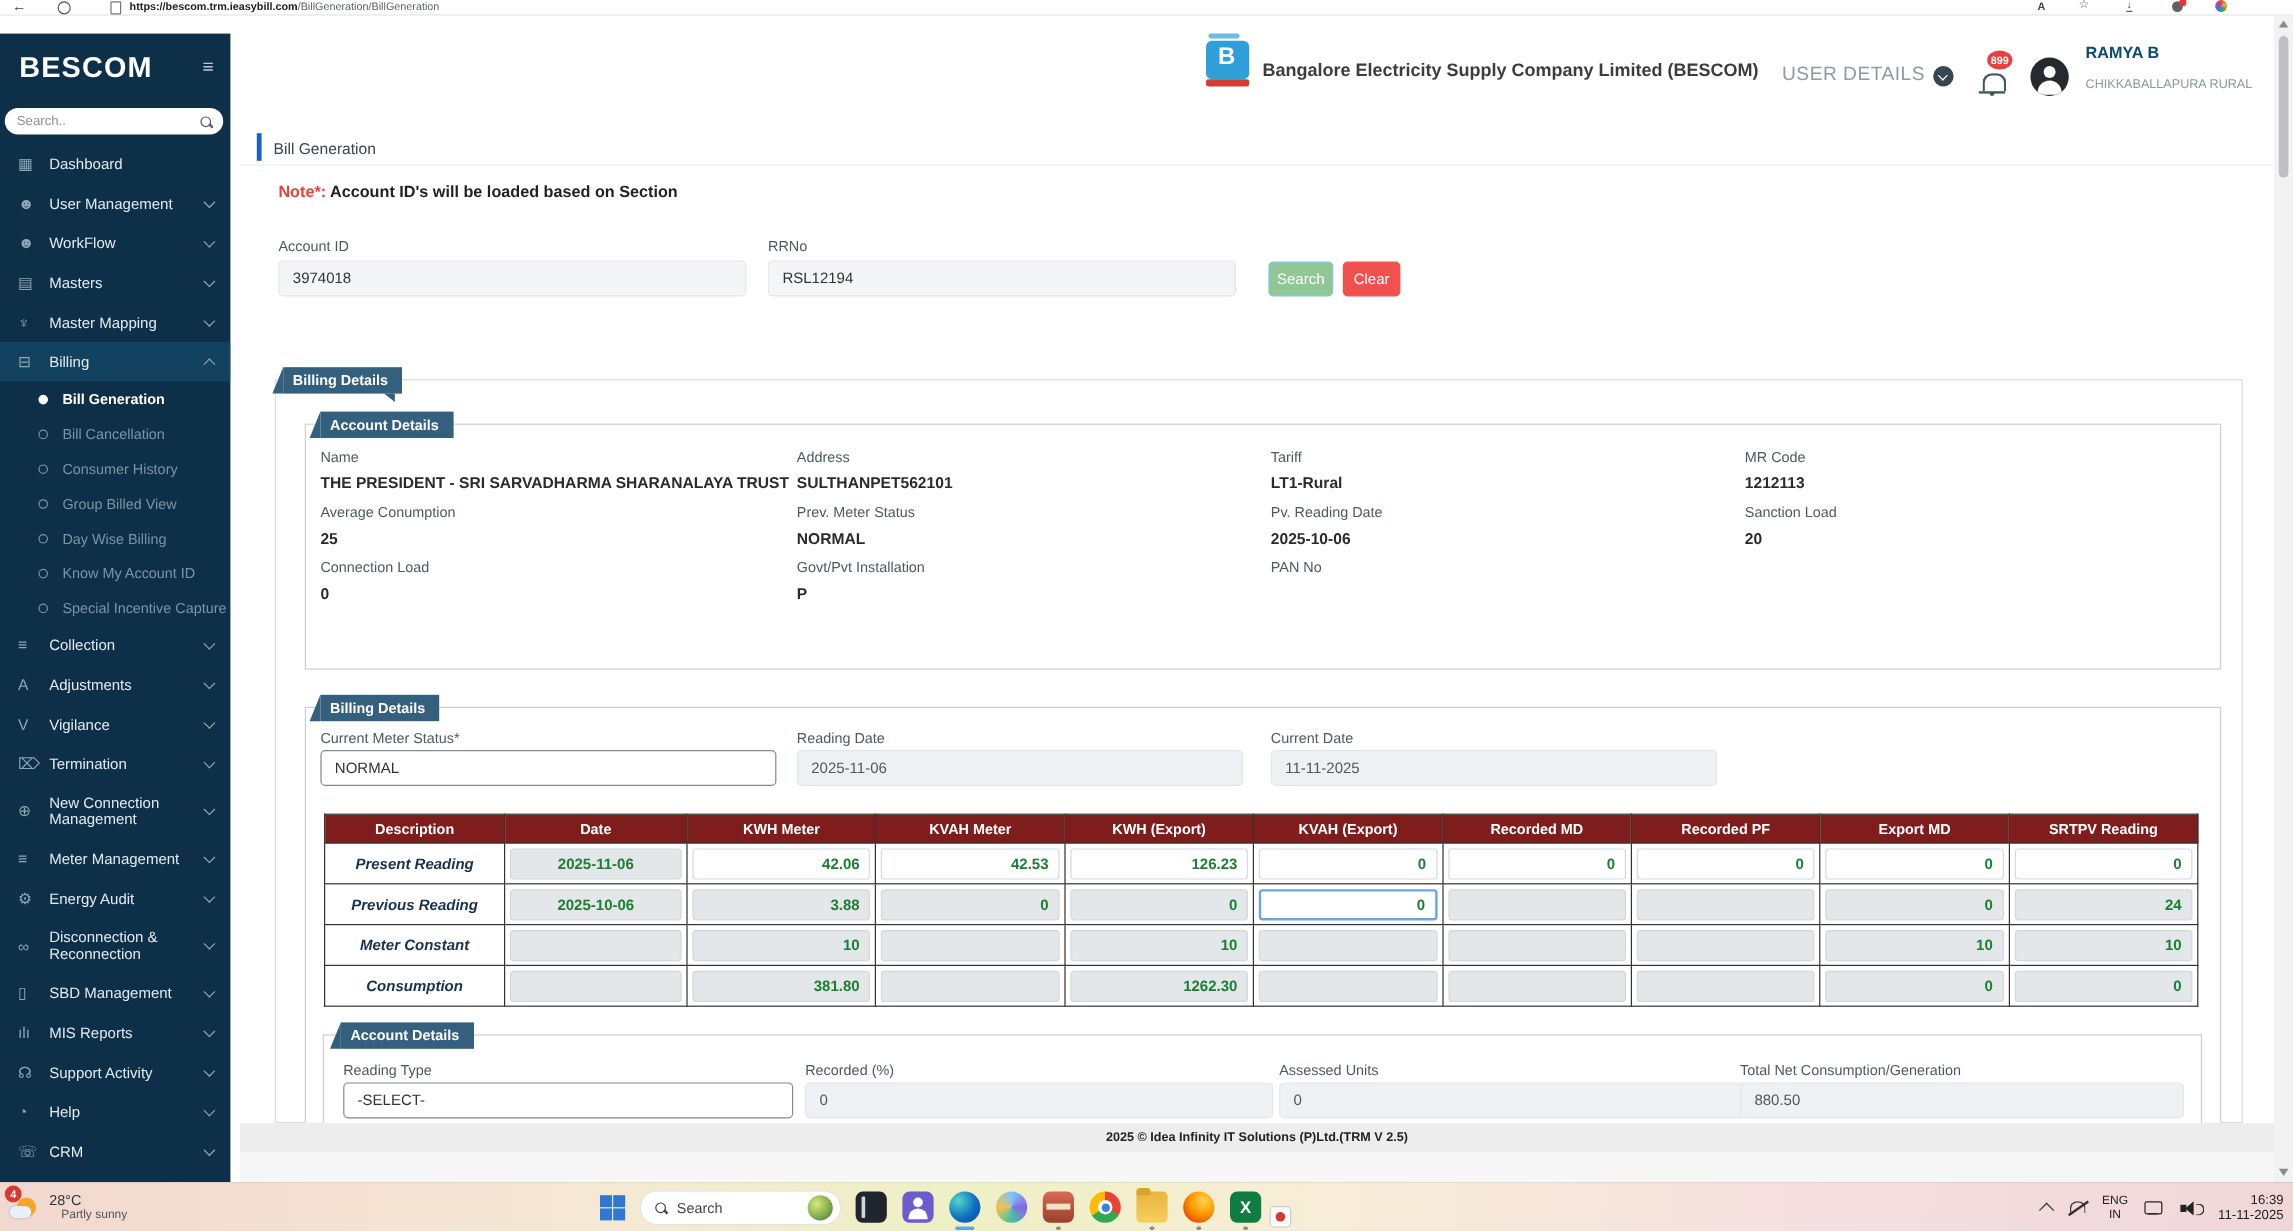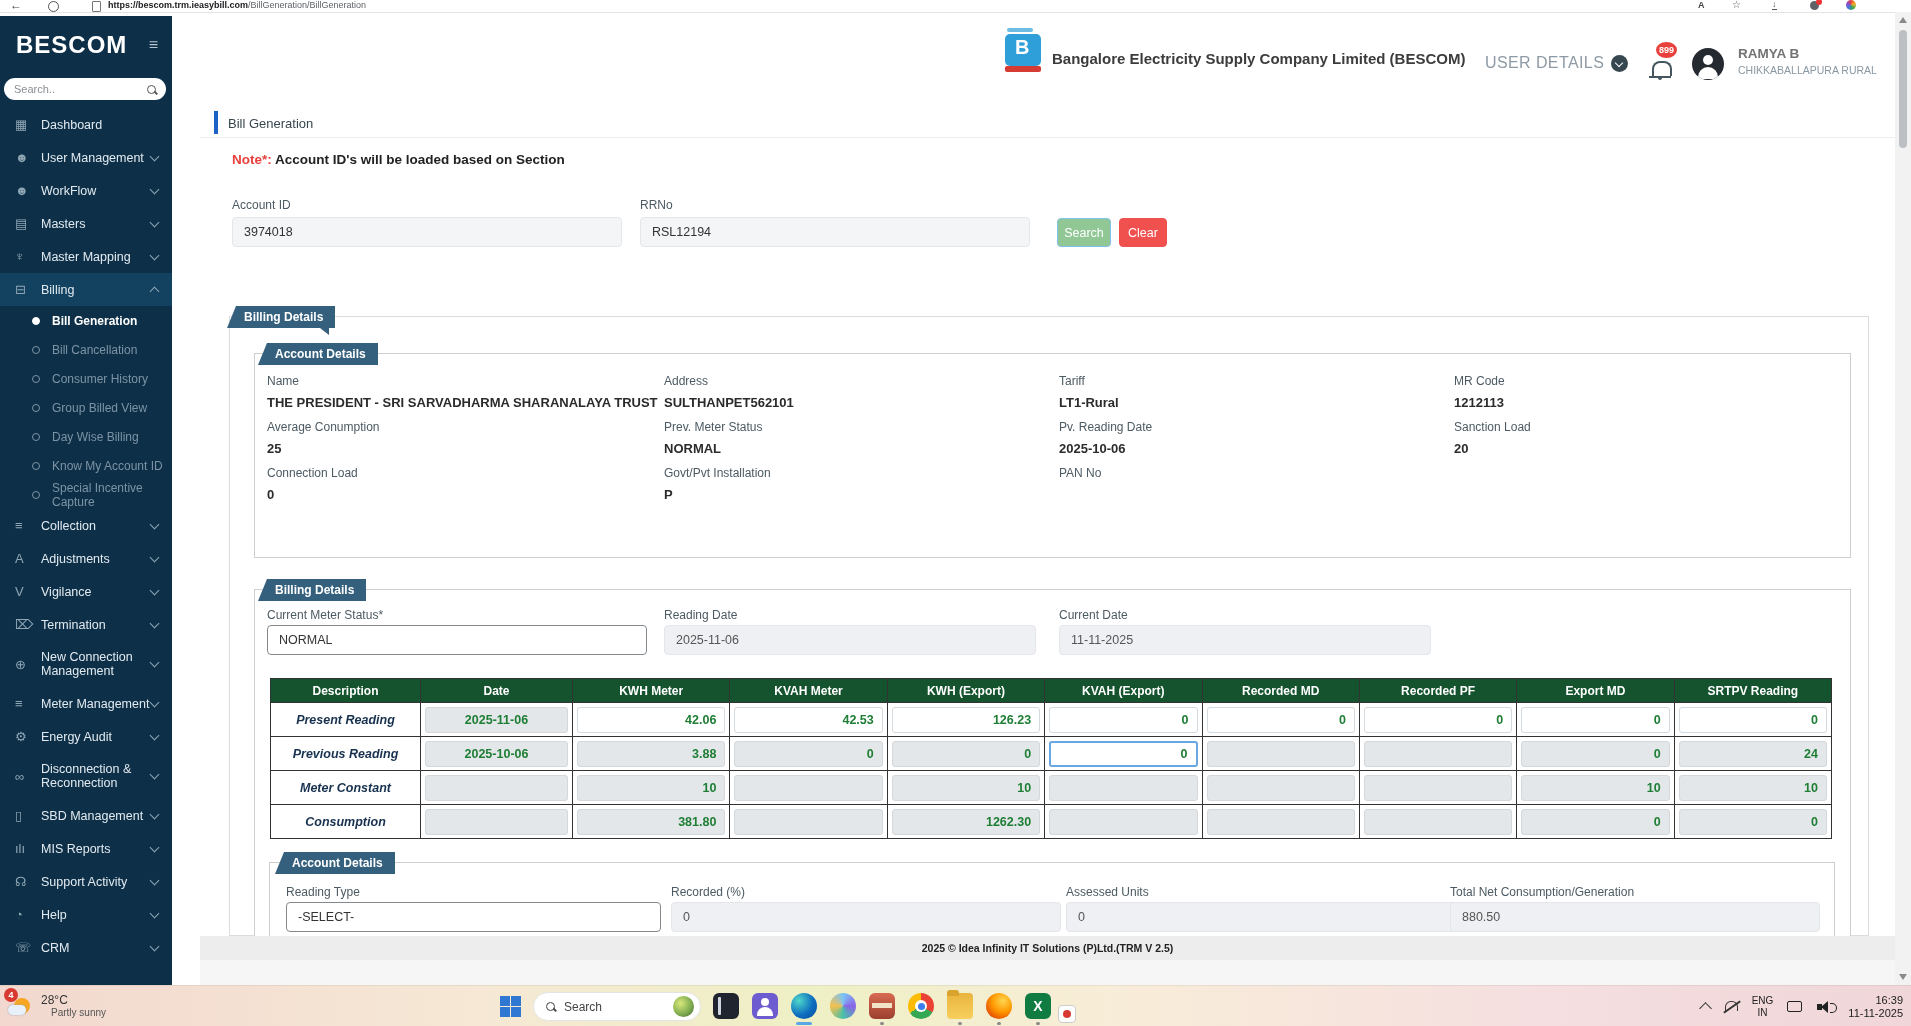--- a/index.html
+++ b/index.html
@@ -13,21 +13,21 @@
   .bb-url{position:absolute;left:108px;top:0px;font-size:9px;white-space:nowrap;color:#5f6368;}
   .bb-url b{color:#202124;}
   .bb-a{position:absolute;left:1698px;top:0;font-size:9px;color:#444;font-weight:bold;}
   .bb-star{position:absolute;left:1732px;top:-1px;font-size:10px;color:#555;}
   .bb-dl{position:absolute;left:1772px;top:0;font-size:9px;color:#555;border-bottom:1.3px solid #555;height:9px;line-height:8px;}
   .bb-person{position:absolute;left:1810px;top:1px;width:9px;height:9px;border-radius:50%;background:#5f6368;}
   .bb-person::after{content:"";position:absolute;right:-3px;top:-2px;width:6px;height:6px;border-radius:50%;background:#e33;}
   .bb-avatar{position:absolute;left:1846px;top:0px;width:10px;height:10px;border-radius:50%;
     background:conic-gradient(#e8413d,#f7b32b,#3fa84e,#3b7bd4,#8a4ed0,#e8413d);}
   
-  .sidebar{position:absolute;left:0;top:16px;width:172px;height:973px;background:#0d3048;z-index:5;overflow:hidden;}
+  .sidebar{position:absolute;left:0;top:28px;width:192px;height:973px;background:#0d3048;z-index:5;overflow:hidden;}
   .brand{height:58px;display:flex;align-items:center;padding:0 14px 0 16px;}
   .brand-name{color:#fff;font-size:24px;font-weight:bold;letter-spacing:1px;flex:1;}
   .brand-burger{color:#b7c6d2;font-size:16px;}
   .side-search{margin:4px 6px 8px 4px;height:22px;background:#fff;border-radius:12px;display:flex;align-items:center;padding:0 10px;}
   .side-search .ph{flex:1;font-size:11px;color:#8a8f94;}
   .mag{width:7px;height:7px;border:1.5px solid #555;border-radius:50%;position:relative;flex:none;}
   .mag::after{content:"";position:absolute;left:6px;top:6px;width:4px;height:1.5px;background:#555;transform:rotate(45deg);}
   .menu-item{display:flex;align-items:center;height:33px;padding:0 14px 0 15px;color:#e2eaf0;font-size:12.5px;cursor:pointer;}
   .menu-item .mi-icon{width:26px;font-size:13px;color:#8fa6b5;flex:none;}
   .mi-label{flex:1;font-weight:500;line-height:14px;}
@@ -51,21 +51,21 @@
   .ud-chev{width:17px;height:17px;border-radius:50%;background:#36474f;position:relative;}
   .ud-chev::after{content:"";position:absolute;left:5px;top:5px;width:5px;height:5px;border-right:1.7px solid #fff;border-bottom:1.7px solid #fff;transform:rotate(45deg);}
   .bellwrap{position:absolute;left:1448px;top:42px;width:26px;height:26px;cursor:pointer;}
   .bell{position:absolute;left:4px;top:7px;width:16px;height:13px;border:2px solid #45565f;border-bottom:none;border-radius:8px 8px 0 0;}
   .bell::after{content:"";position:absolute;left:-5px;bottom:-2px;width:22px;height:2px;background:#45565f;}
   .bell-dot{position:absolute;left:10px;top:23px;width:4px;height:3px;border-radius:0 0 4px 4px;background:#45565f;}
   .badge{position:absolute;left:8px;top:-12px;min-width:14px;padding:3px 3px;background:#e8413d;border-radius:50%;color:#fff;font-size:9px;font-weight:bold;text-align:center;}
   .avatar{position:absolute;left:1492px;top:36px;width:32px;height:32px;border-radius:50%;background:#252a30;overflow:hidden;}
   .avatar::before{content:"";position:absolute;left:11px;top:7px;width:10px;height:10px;border-radius:50%;background:#fff;}
   .avatar::after{content:"";position:absolute;left:6px;top:19px;width:20px;height:12px;border-radius:10px 10px 0 0;background:#fff;}
-  .uname{position:absolute;left:1538px;top:34px;font-size:13.5px;font-weight:bold;color:#737373;}
+  .uname{position:absolute;left:1538px;top:24px;font-size:13.5px;font-weight:bold;color:#0c4a6e;}
   .udiv{position:absolute;left:1538px;top:52px;font-size:10.5px;color:#8a98a3;}
   
   .content{position:absolute;left:200px;top:90px;width:1711px;height:895px;background:#fff;}
   .title-bar{position:absolute;left:0;top:0;width:1711px;height:47px;background:#fff;border-bottom:1px solid #ededed;}
   .title-accent{position:absolute;left:14px;top:21px;width:4px;height:23px;background:#1b62c4;}
   .page-title{position:absolute;left:28px;top:26px;font-size:13px;color:#37474f;}
   .note{position:absolute;left:32px;top:62px;font-size:13.5px;font-weight:bold;color:#222;}
   .note .red{color:#e8413d;}
   .flabel{position:absolute;font-size:12px;color:#4c5a63;}
   .inp{position:absolute;height:30px;box-sizing:border-box;border:1px solid #e3e6ea;background:#f4f5f7;border-radius:4px;
@@ -77,21 +77,21 @@
   .btn.clear{background:#f0504e;border:1px solid #f0504e;}
   .panelbox{position:absolute;border:1px solid #d8d8d8;background:#fff;box-sizing:border-box;}
   .flag{position:absolute;height:22px;line-height:22px;background:#35607d;color:#fff;font-size:12px;font-weight:bold;padding:0 12px 0 8px;z-index:3;white-space:nowrap;}
   .flag::before{content:"";position:absolute;left:-9px;top:0;width:0;height:0;border-bottom:22px solid #35607d;border-left:9px solid transparent;}
   .flag.tail::after{content:"";position:absolute;right:6px;bottom:-7px;width:0;height:0;border-top:7px solid #35607d;border-left:9px solid transparent;}
   .acc-grid{position:absolute;left:12px;top:20px;right:10px;display:grid;grid-template-columns:397px 395px 395px 1fr;grid-auto-rows:46px;}
   .acc-grid .fld .lb{font-size:12px;color:#4c5a63;margin-bottom:7px;}
   .acc-grid .fld .vl{font-size:13px;font-weight:bold;color:#2b2b2b;}
   
   table.rt{position:absolute;left:15px;top:88px;width:1562px;border-collapse:collapse;table-layout:fixed;}
-  table.rt th{background:#14532d;color:#fff;font-size:12px;font-weight:bold;height:23px;border:1px solid #333;padding:0;}
+  table.rt th{background:#7f1d1d;color:#fff;font-size:12px;font-weight:bold;height:23px;border:1px solid #333;padding:0;}
   table.rt td{border:1px solid #333;height:33px;padding:0;background:#fff;}
   td.desc{text-align:center;font-size:12.5px;font-weight:bold;color:#17314f;font-style:italic;}
   .cellbox{height:26px;margin:3px 4px;border-radius:3px;display:flex;align-items:center;justify-content:flex-end;
     padding:0 8px;font-weight:bold;color:#1e7e34;font-size:12.5px;box-sizing:border-box;}
   .cellbox.center{justify-content:center;}
   .st-white{background:#fff;border:1px solid #d3dae0;}
   .st-gray{background:#e3e7ea;border:1px solid #d2d8dc;}
   .st-focus{background:#fff;border:2px solid #6aa7e0;}
   .footer{position:absolute;left:0;top:846px;width:1695px;height:24px;background:#ededed;z-index:6;
     display:flex;align-items:center;justify-content:center;font-size:10.5px;font-weight:bold;color:#222;}

